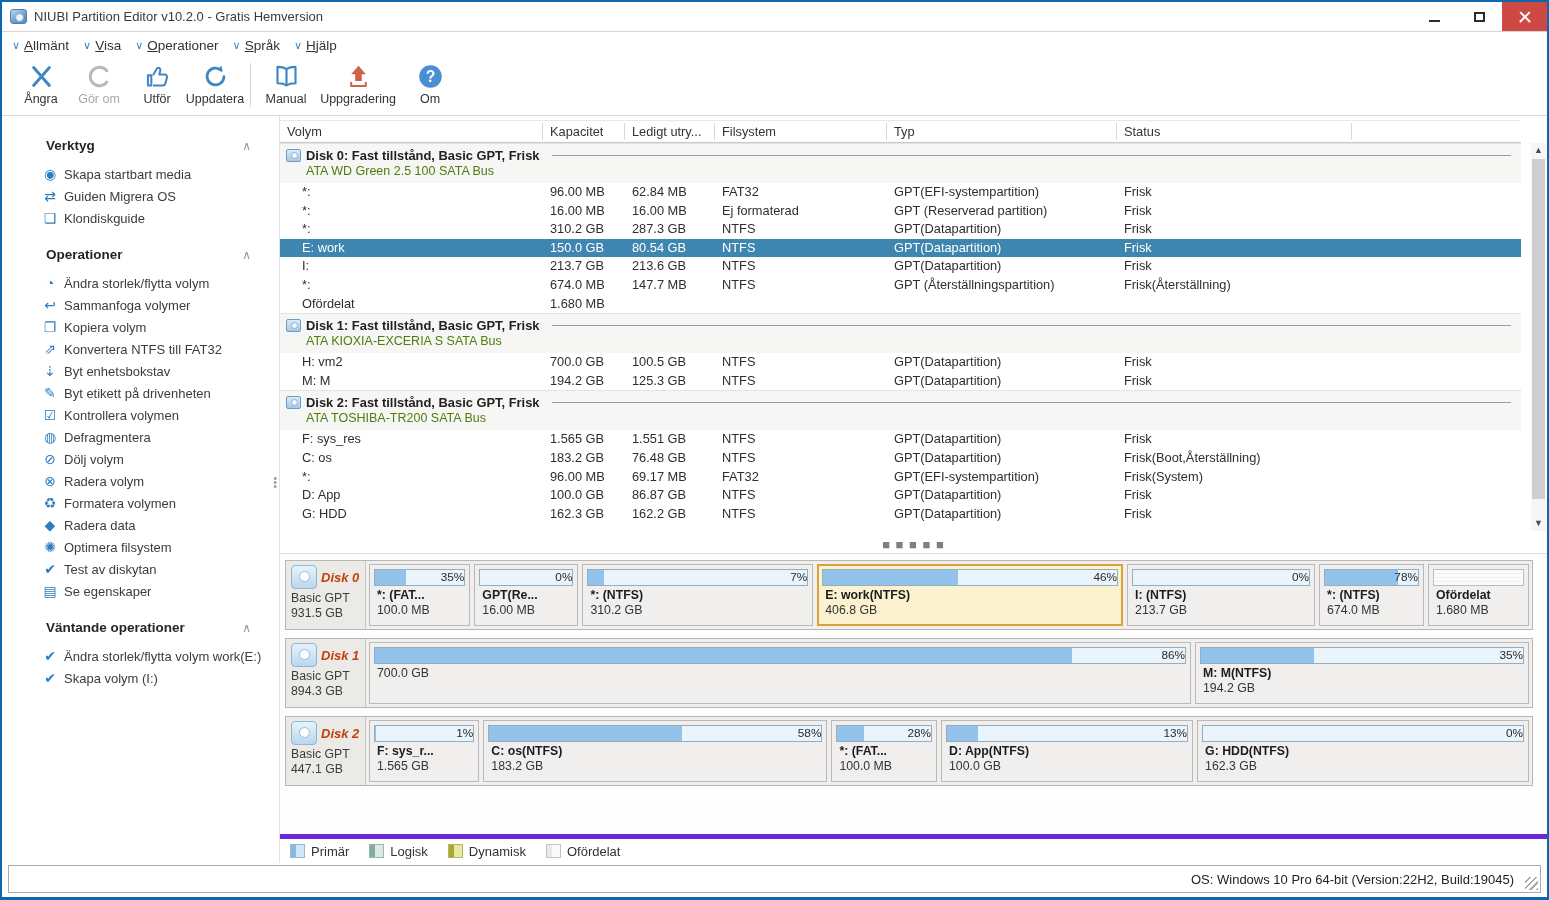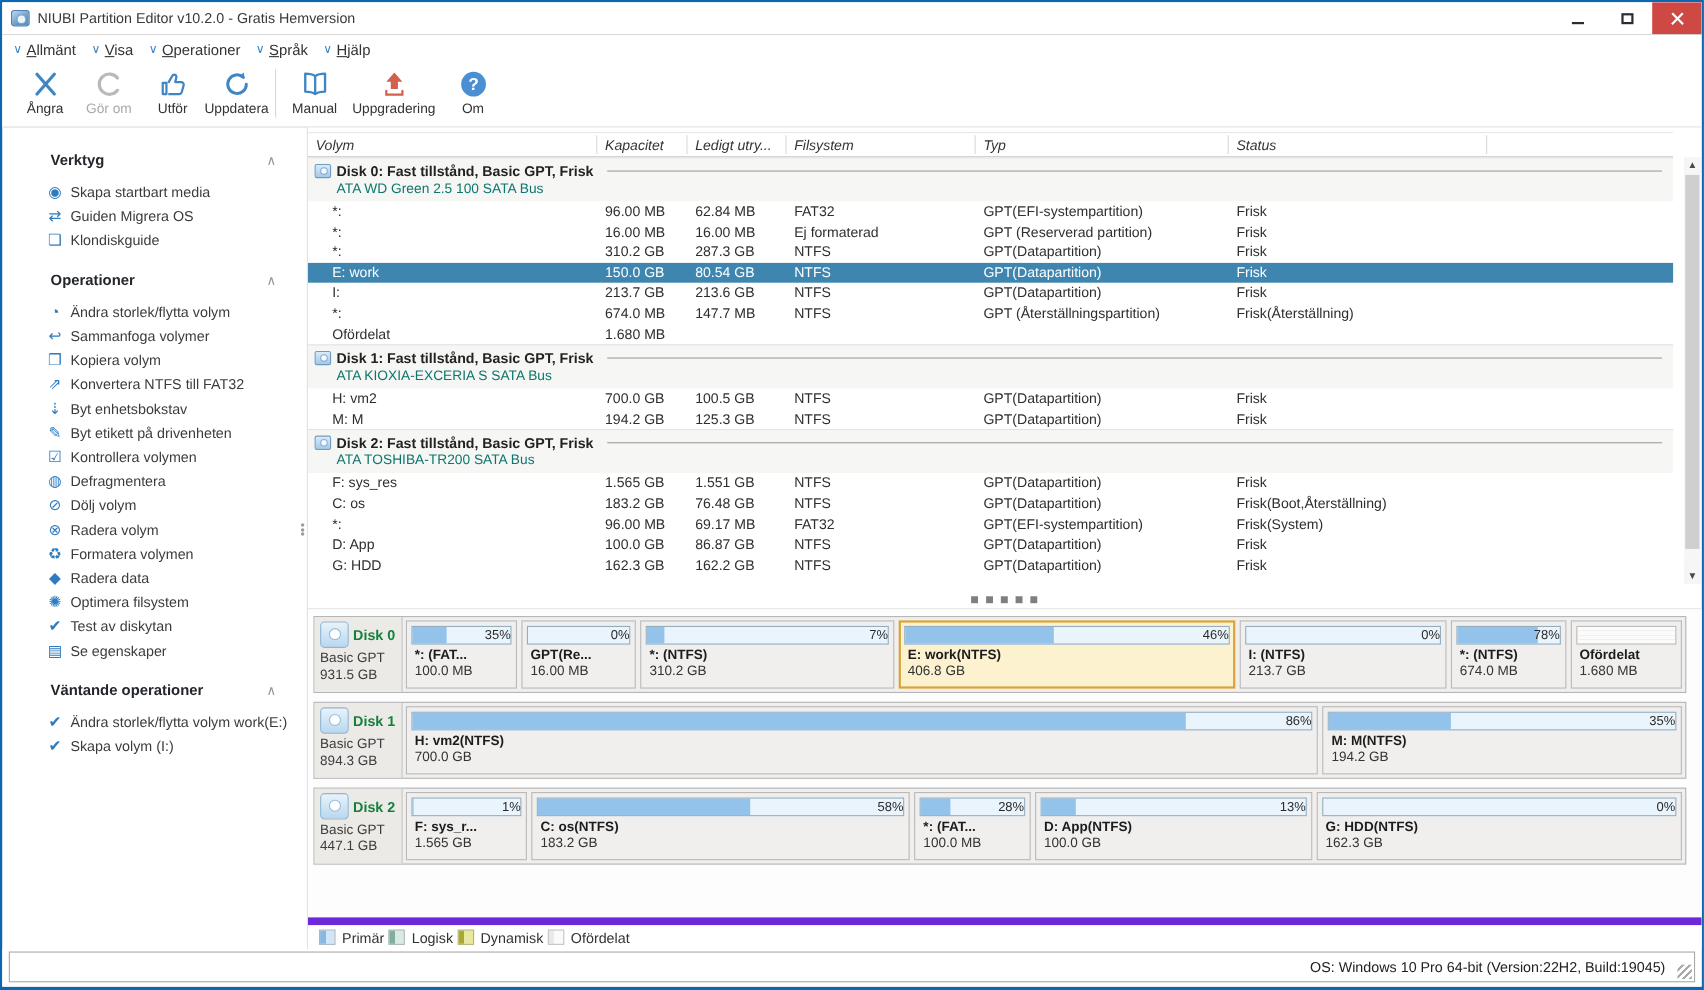--- a/index.html
+++ b/index.html
@@ -56,31 +56,31 @@
   .mag::after { content:""; position:absolute; width:6px; height:2px; background:#2e7cc0; transform:rotate(45deg); right:-5px; bottom:-2px; }
   .vsplit-dots { position:absolute; right:2px; top:360px; color:#9a9a9a; font-size:11px; letter-spacing:0; line-height:4px; }
 
   
   .main { flex:1; display:flex; flex-direction:column; min-width:0; background:#fff; }
 
   
   .tablewrap { height:421px; flex:none; position:relative; padding-top:4px; overflow:hidden; }
   .tbl { width:1241px; }
   .thead { display:flex; height:23px; border-bottom:1px solid #c9c9c9; border-top:1px solid #e7e7e7; align-items:center; }
-  .th { font-size:12.8px; color:#333; padding-left:7px; border-right:1px solid #d9d9d9; height:17px; line-height:17px;font-style:italic; }
+  .th { font-size:12.8px; color:#333; padding-left:7px; border-right:1px solid #d9d9d9; height:17px; line-height:17px; }
   .c-vol{width:263px;} .c-kap{width:82px;} .c-led{width:90px;} .c-fs{width:172px;} .c-typ{width:230px;} .c-st{width:235px;}
   .c-fill{flex:1; border-right:none;}
   .tgroup { background:#f6f6f5; border-top:1px solid #e3e3e3; padding:2px 0 3px 0; }
   .tg-line1 { display:flex; align-items:center; height:18px; }
   .disk-ico { width:15px; height:13px; margin:0 5px 0 6px; border-radius:2px; flex:none;
               background:linear-gradient(180deg,#d9ebf8,#a5c9e5); border:1px solid #6f9cc0; position:relative; }
   .disk-ico::after { content:""; position:absolute; left:3.5px; top:2.5px; width:5px; height:5px; border-radius:50%; background:#f2f9ff; border:1px solid #86aed0; }
   .tg-title { font-size:12.9px; font-weight:bold; color:#222; white-space:nowrap; }
   .tg-rule { flex:1; height:1px; background:#9c9c9c; margin:0 10px 0 12px; }
-  .tg-sub { font-size:12.5px; color:#0f766e; padding-left:26px; height:16px; line-height:15px; white-space:nowrap;}
+  .tg-sub { font-size:12.5px; color:#4d7c0f; padding-left:26px; height:16px; line-height:15px; white-space:nowrap;}
   .trow { display:flex; height:18.6px; align-items:center; }
   .td { font-size:12.8px; color:#2e2e2e; padding-left:7px; height:100%; line-height:18.6px; white-space:nowrap; overflow:hidden; }
   .td.c-vol { padding-left:22px; }
   .trow.selected { background:#3e86af; }
   .trow.selected .td { color:#fff; }
   
   .vsb { position:absolute; right:1px; top:27px; bottom:6px; width:15px; background:#f6f6f6; }
   .sb-arr { position:absolute; left:0; width:15px; height:15px; text-align:center; font-size:9px; color:#4a4a4a; line-height:15px; background:#f6f6f6;}
   .sb-up{ top:0; } .sb-dn{ bottom:0; }
   .sb-thumb { position:absolute; left:1px; right:1px; top:16px; bottom:32px; background:#cfcfcf; }
@@ -90,34 +90,34 @@
   .hdots { color:#7f7f7f; font-size:13px; letter-spacing:1px; line-height:6px; font-weight:bold; }
 
   
   .diskmap { flex:1; padding:6px 14px 0 5px; background:#fdfdfd; min-height:0; }
   .dpanel { height:70px; border:1px solid #b6b6b6; background:#f1efed; display:flex; margin-bottom:8px; }
   .dcell { width:80px; flex:none; border-right:1px solid #c6c6c6; background:#eceae7; padding:4px 4px 0 5px; }
   .dline1 { display:flex; align-items:center; }
   .drive-ico { width:26px; height:24px; border-radius:4px; flex:none; margin-right:4px;
                background:linear-gradient(180deg,#e8f3fb,#b9d7ee); border:1px solid #8fb6d4; position:relative;}
   .drive-ico::after { content:""; position:absolute; left:7px; top:5px; width:9px; height:9px; border-radius:50%; background:#fdfeff; border:1px solid #9cbcd8; }
-  .dname { font-size:13px; font-weight:bold; color:#15803d; }
+  .dname { font-size:13px; font-weight:bold; color:#c2410c;font-style:italic; }
   .dtype,.dsize { font-size:12.3px; color:#3c3c3c; margin-top:1.5px; }
   .parts { flex:1; display:flex; padding:1px; min-width:0; }
   .part { border:1px solid #b9b9b9; background:#f1efee; margin:2px; padding:1px; min-width:0; overflow:hidden; cursor:default;}
   .part.hl { border:2px solid #d8a33c; padding:0; background:#fcf2cf; }
   .bar { margin:3px 3px 2px 3px; height:17px; border:1px solid #95aebf; background:#e9f4fc; position:relative; }
   .bar .fill { position:absolute; left:0; top:0; bottom:0; background:#93c3ea; }
   .bar .pct { position:absolute; left:0; right:0; text-align:right; font-size:11.8px; line-height:15px; color:#2b2b2b; }
   .bar.unalloc { border-color:#bdbdbd; background:repeating-linear-gradient(180deg,#fbfbfb 0 3px,#f0f0f0 3px 4px); }
   .plabel { font-weight:bold; font-size:12.3px; color:#1c1c1c; margin:2px 0 1px 6px; white-space:nowrap; overflow:hidden; }
   .psize { font-size:12.3px; color:#333; margin-left:6px; white-space:nowrap; }
 
   
-  .legend { height:29px; flex:none; border-top:7px solid #6d28d9; display:flex; align-items:center; padding-left:10px; gap:4px; background:#fff;}
+  .legend { height:29px; flex:none; border-top:5px solid #6d28d9; display:flex; align-items:center; padding-left:10px; gap:20px; background:#fff;}
   .lg { display:flex; align-items:center; gap:6px; }
   .sw { width:15px; height:14px; border:1px solid #aab4bc; display:inline-block; }
   .sw-primary   { background:linear-gradient(to right,#86b8e4 0 5px,#cfe7f9 5px); }
   .sw-logical   { background:linear-gradient(to right,#7fae9e 0 5px,#d9e9e3 5px); border-color:#a3b5ae;}
   .sw-dynamic   { background:linear-gradient(to right,#a8a833 0 5px,#e8e89e 5px); border-color:#b3b36a;}
   .sw-unalloc   { background:linear-gradient(to right,#e9e9e9 0 5px,#fafafa 5px); border-color:#c4c4c4;}
   .lg-label { font-size:13px; color:#333; }
 
   
   .statuszone { height:34px; flex:none; padding:2px 6px 4px 6px; background:#fff; }
@@ -563,21 +563,20 @@
               </div>
             <div class="dtype">Basic GPT</div>
             <div class="dsize">894.3 GB</div>
           </div>
           <div class="parts">
             <div class="part" style="flex-grow:862">
               <div class="bar">
                   <div class="fill" style="width: 86%;"></div>
                   <span class="pct">86%</span>
                 </div>
-              <div class="plabel">H: vm2(NTFS)</div>
               <div class="psize">700.0 GB</div>
             </div>
             <div class="part" style="flex-grow:290">
               <div class="bar">
                   <div class="fill" style="width: 35%;"></div>
                   <span class="pct">35%</span>
                 </div>
               <div class="plabel">M: M(NTFS)</div>
               <div class="psize">194.2 GB</div>
             </div>

